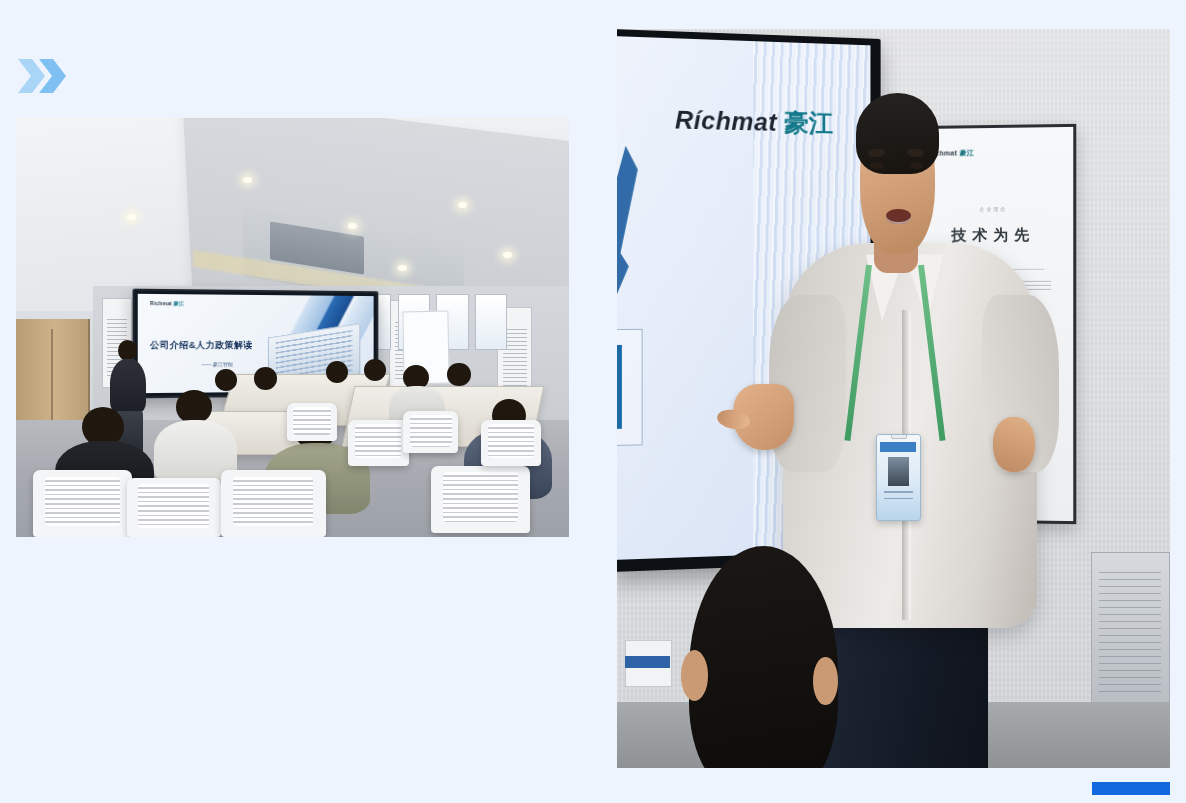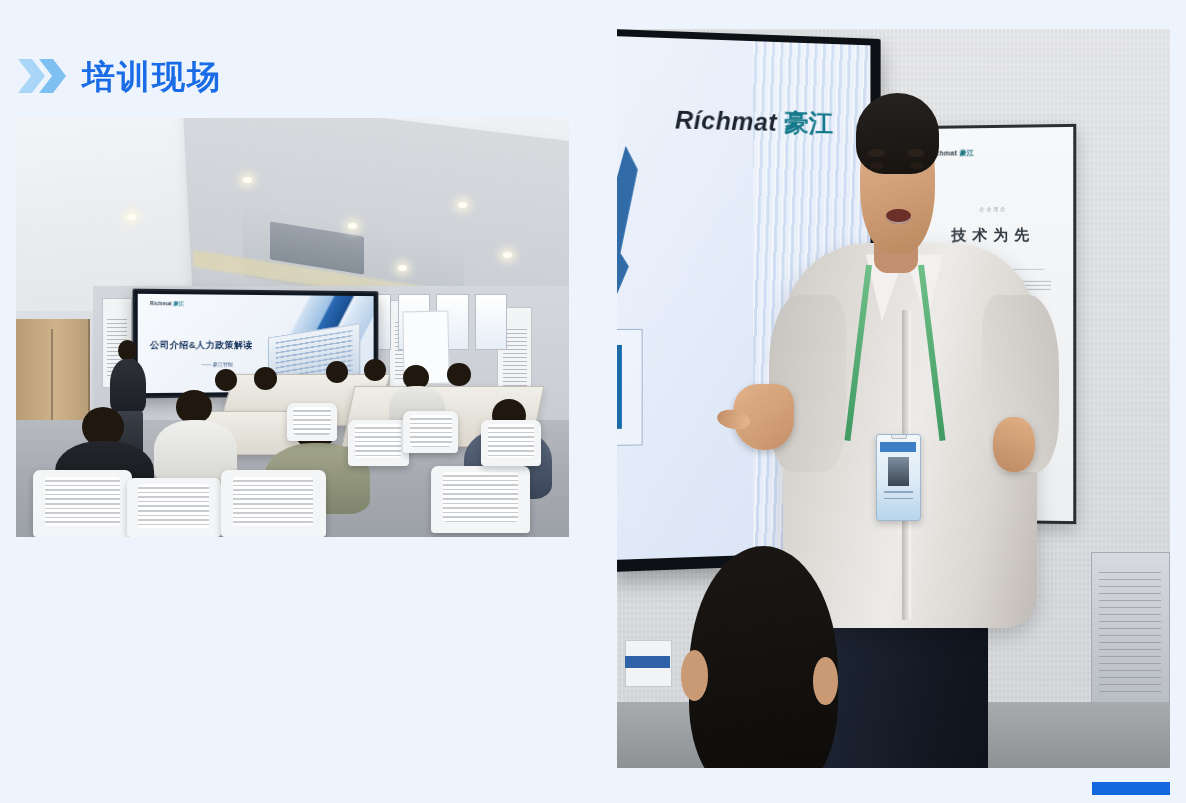--- a/index.html
+++ b/index.html
@@ -614,21 +614,20 @@
   }
 </style>
 </head>
 <body>
 
 <div class="heading">
   <svg class="chevrons" viewBox="0 0 52 40">
     <path d="M2 3 L16 3 L29 20 L16 37 L2 37 L15 20 Z" fill="#a9d5f6"></path>
     <path d="M23 3 L37 3 L50 20 L37 37 L23 37 L36 20 Z" fill="#7ec0f2"></path>
   </svg>
-  <div class="heading-title">培训现场</div>
 </div>
 
 <div class="photo photo-left">
   <div class="photo-inner">
     <div class="lp-ceiling"></div>
     <div class="lp-ceiling-slab"></div>
     <div class="lp-ceiling-recess"></div>
     <div class="lp-ceiling-vent"></div>
     <div class="lp-cove"></div>
     <div class="lp-downlight" style="left:20%;top:23%"></div>

